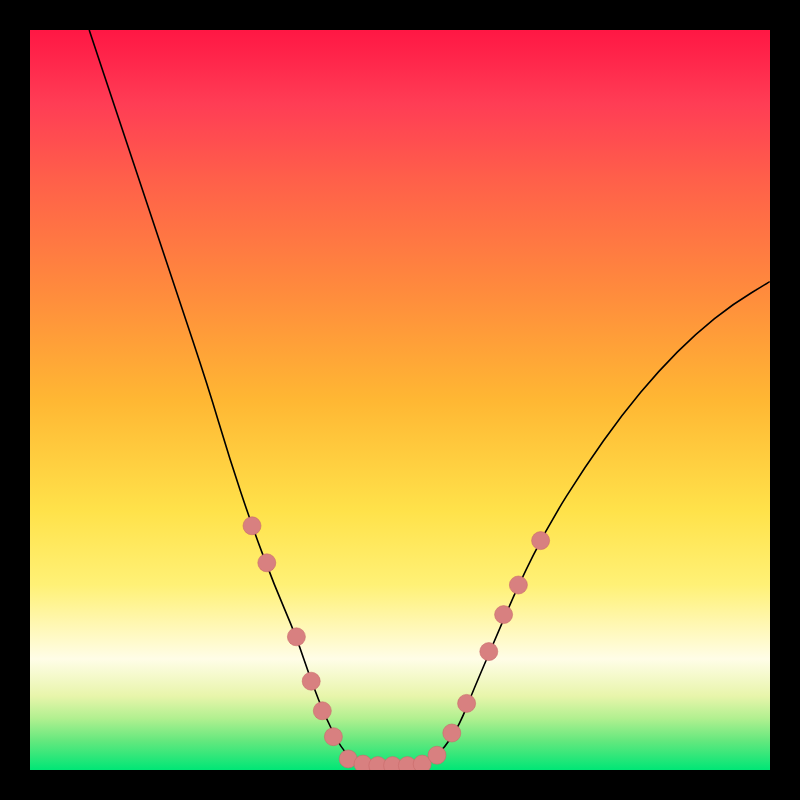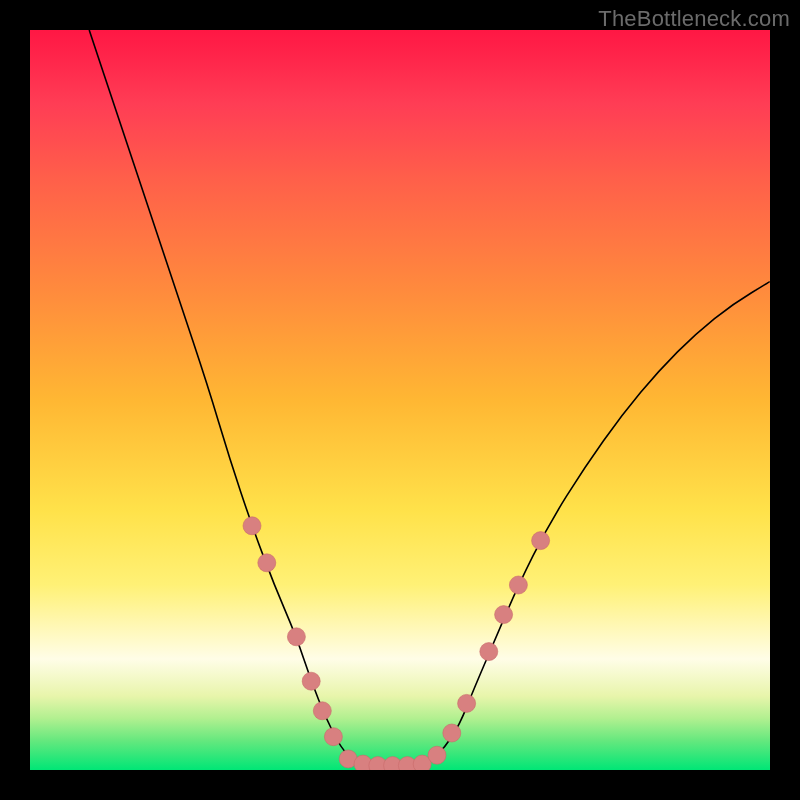--- a/index.html
+++ b/index.html
@@ -55,21 +55,20 @@
   .curve circle.dot {
     fill: #d88080;
     stroke: #c96a6a;
     stroke-width: 0.6;
   }
 </style>
 </head>
 <body>
 
 <div class="stage">
-  <div class="watermark">TheBottleneck.com</div>
   <div class="plot-area">
     <svg class="curve" viewBox="0 0 740 740">
       <path class="line" id="path-left" d="M 59.2 0 Q 59.2 0 74 44.39999999999998 Q 88.8 88.79999999999995 103.6 133.2 Q 118.4 177.60000000000002 133.2 222 Q 148 266.4 162.8 310.79999999999995 Q 177.6 355.2 188.7 392.2 Q 199.8 429.2 210.9 462.5 Q 222 495.79999999999995 233.10000000000002 525.4 Q 244.20000000000002 555 255.3 580.9 Q 266.4 606.8 273.79999999999995 629 Q 281.2 651.2 288.6 669.7 Q 296 688.2 303.4 703 Q 310.8 717.8 318.20000000000005 725.2 Q 325.6 732.6 333 734.45 Q 340.40000000000003 736.3 347.8 736.3 Q 355.2 736.3 362.6 736.3 T 370 736.3"></path>
       <path class="line" id="path-right" d="M 370 736.3 Q 370 736.3 377.4 736.3 Q 384.8 736.3 392.20000000000005 734.45 Q 399.6 732.6 407 725.2 Q 414.40000000000003 717.8 421.8 706.7 Q 429.2 695.6 436.6 677.1 Q 444 658.6 455.1 632.7 Q 466.2 606.8 477.3 580.9 Q 488.40000000000003 555 503.20000000000005 525.4 Q 518 495.79999999999995 536.5 466.2 Q 555 436.6 573.5 410.70000000000005 Q 592 384.8 610.5 362.6 Q 629 340.4 647.5 321.9 Q 666 303.40000000000003 684.5 288.6 Q 703 273.8 721.5 262.7 T 740 251.59999999999997"></path>
       <g id="markers">
           <circle class="dot" cx="222" cy="495.79999999999995" r="9"></circle>
           <circle class="dot" cx="236.8" cy="532.8" r="9"></circle>
           <circle class="dot" cx="266.4" cy="606.8" r="9"></circle>
           <circle class="dot" cx="281.2" cy="651.2" r="9"></circle>
           <circle class="dot" cx="292.3" cy="680.8" r="9"></circle>

